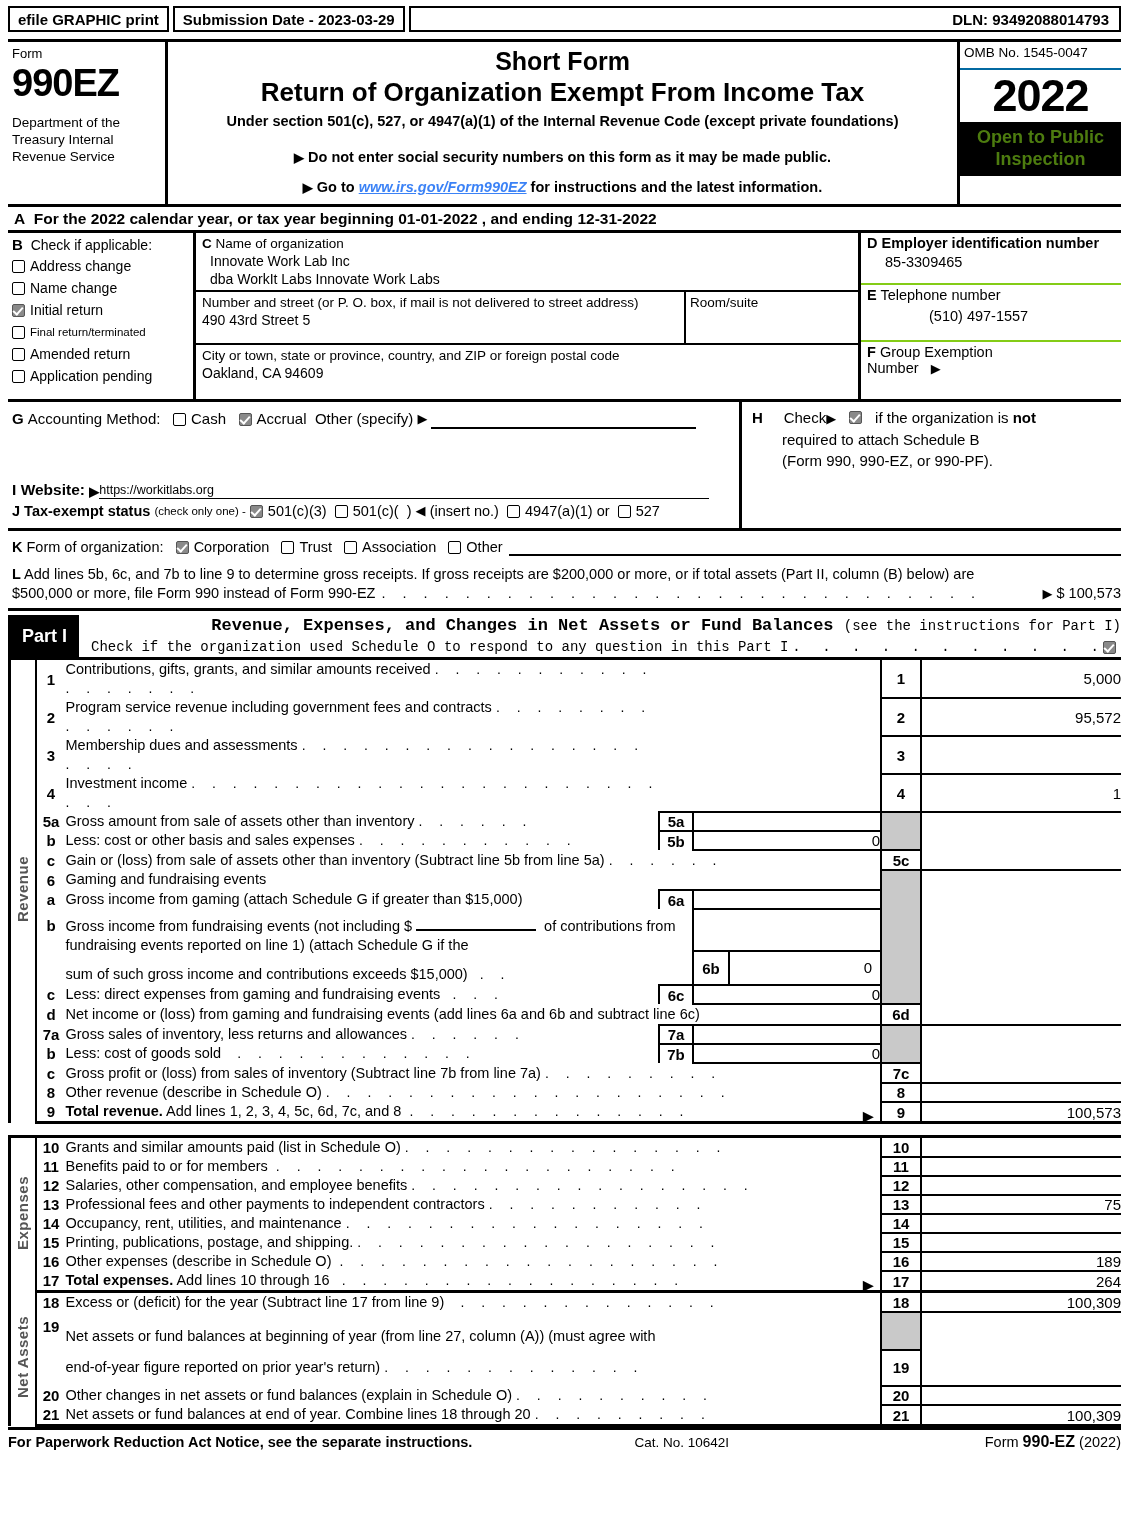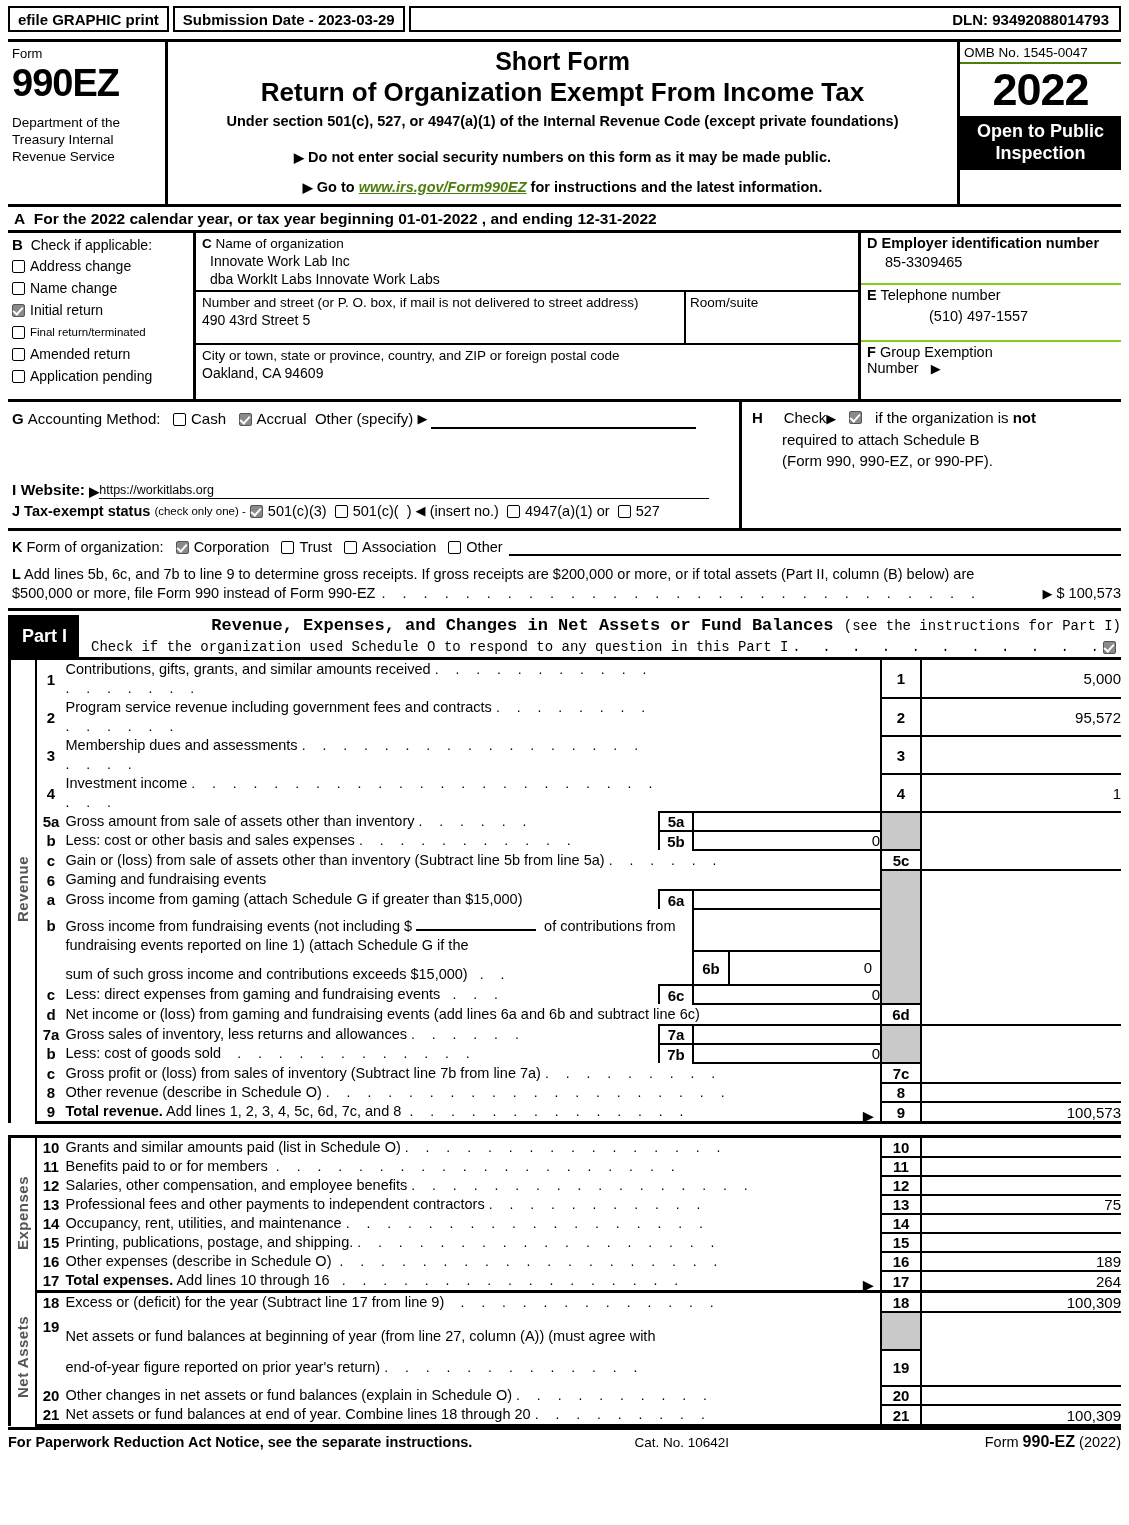--- a/index.html
+++ b/index.html
@@ -22,26 +22,26 @@
   .mh-left{width:160px;border-right:3px solid #000;padding:4px 0 4px 4px;box-sizing:border-box;}
   .mh-left .lbl{font-size:13px;line-height:16px;}
   .mh-left .fnum{font-size:38px;font-weight:bold;line-height:42px;letter-spacing:-1px;}
   .mh-left .dept{font-size:13.5px;line-height:17px;margin-top:10px;}
   .mh-center{flex:1;text-align:center;padding:4px 6px 6px 6px;}
   .mh-center .t1{font-size:25px;font-weight:bold;line-height:30px;}
   .mh-center .t2{font-size:26px;font-weight:bold;line-height:32px;}
   .mh-center .t3{font-size:14.5px;font-weight:bold;line-height:20px;margin-top:3px;}
   .mh-center .t4{font-size:14.5px;font-weight:bold;line-height:20px;margin-top:16px;}
   .mh-center .t5{font-size:14.5px;font-weight:bold;line-height:20px;margin-top:9px;}
-  .mh-center a{color:#4d7c0f;font-style:italic;text-decoration:underline;}
+  .mh-center a{color:#3b82f6;font-style:italic;text-decoration:underline;}
   .tri{font-size:13px;}
   .mh-right{width:164px;border-left:3px solid #000;box-sizing:border-box;text-align:center;}
-  .mh-right .omb{font-size:13.5px;border-bottom:2px solid #4d7c0f;padding:3px 0 2px 4px;text-align:left;}
+  .mh-right .omb{font-size:13.5px;border-bottom:2px solid #0369a1;padding:3px 0 8px 4px;text-align:left;}
   .mh-right .yr{font-size:45px;font-weight:bold;line-height:52px;letter-spacing:-1px;}
-  .mh-right .otp{background:#000;color:#ffffff;font-weight:bold;font-size:18px;line-height:22px;padding:4px 0 6px 0;}
+  .mh-right .otp{background:#000;color:#4d7c0f;font-weight:bold;font-size:18px;line-height:22px;padding:4px 0 6px 0;}
 
   
   .lineA{margin:0 8px;font-size:15.5px;font-weight:bold;padding:3px 0 2px 6px;border-bottom:3px solid #000;}
   .lineA .sec{font-weight:bold;}
 
   
   .bcd{display:flex;margin:0 8px;border-bottom:3px solid #000;}
   .colB{width:185px;box-sizing:border-box;padding:3px 0 4px 4px;font-size:14px;}
   .colB .hdr{font-size:14px;margin-bottom:3px;}
   .colB .hdr b{font-size:15px;}

